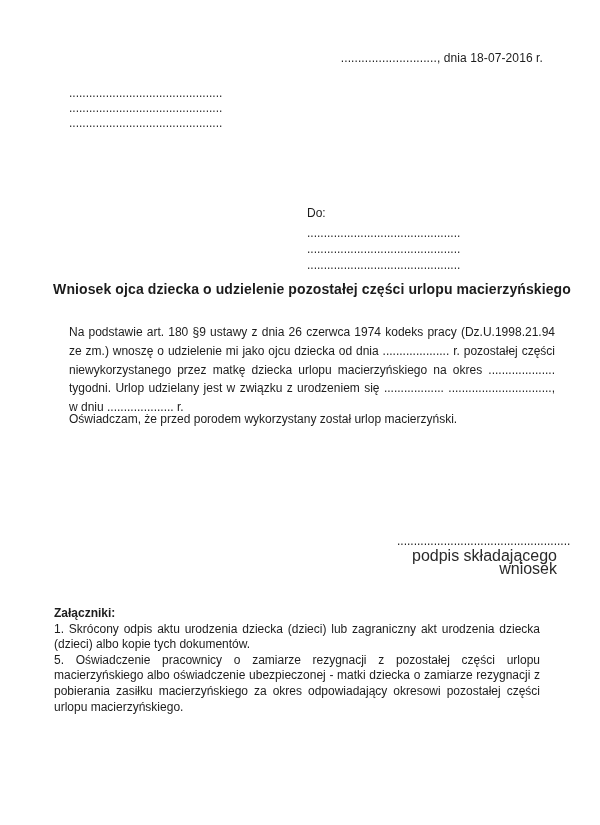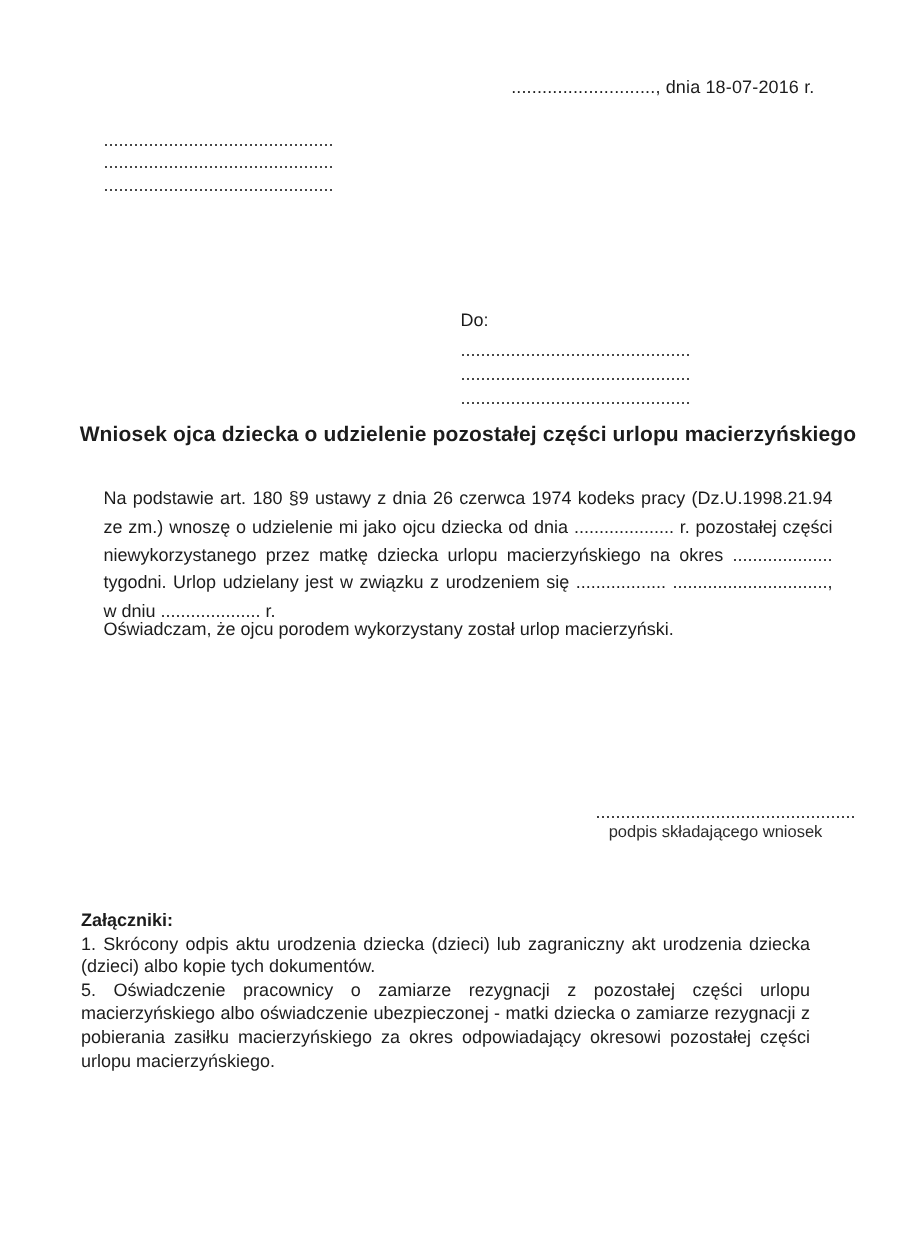--- a/index.html
+++ b/index.html
@@ -75,24 +75,25 @@
     top: 535px;
     left: 385px;
     width: 160px;
     text-align: center;
   }
   .signature-block .signature-line {
     line-height: 13px;
     white-space: nowrap;
   }
   .signature-block .signature-caption {
-    font-size: 11px;
+    font-size: 16px;
     line-height: 13px;
     margin-top: 1px;
     color: #2a2a2a;
+    text-align: right;
   }
 
   .attachments-block {
     top: 606px;
     left: 42px;
     width: 486px;
     line-height: 15.6px;
   }
   .attachments-heading {
     font-weight: bold;
@@ -118,21 +119,21 @@
     <div class="recipient-label">Do:</div>
     <div>..............................................</div>
     <div>..............................................</div>
     <div>..............................................</div>
   </div>
 
   <div class="abs doc-title">Wniosek ojca dziecka o udzielenie pozostałej części urlopu macierzyńskiego</div>
 
   <div class="abs body-paragraph">Na podstawie art. 180 §9 ustawy z dnia 26 czerwca 1974 kodeks pracy (Dz.U.1998.21.94 ze zm.) wnoszę o udzielenie mi jako ojcu dziecka od dnia .................... r. pozostałej części niewykorzystanego przez matkę dziecka urlopu macierzyńskiego na okres .................... tygodni. Urlop udzielany jest w związku z urodzeniem się .................. ..............................., w dniu .................... r.</div>
 
-  <div class="abs declaration">Oświadczam, że ojcu porodem wykorzystany został urlop macierzyński.</div>
+  <div class="abs declaration">Oświadczam, że przed porodem wykorzystany został urlop macierzyński.</div>
 
   <div class="abs signature-block">
     <div class="signature-line">....................................................</div>
     <div class="signature-caption">podpis składającego wniosek</div>
   </div>
 
   <div class="abs attachments-block">
     <div class="attachments-heading">Załączniki:</div>
     <div class="attachment-item">1. Skrócony odpis aktu urodzenia dziecka (dzieci) lub zagraniczny akt urodzenia dziecka (dzieci) albo kopie tych dokumentów.</div>
     <div class="attachment-item">5. Oświadczenie pracownicy o zamiarze rezygnacji z pozostałej części urlopu macierzyńskiego albo oświadczenie ubezpieczonej - matki dziecka o zamiarze rezygnacji z pobierania zasiłku macierzyńskiego za okres odpowiadający okresowi pozostałej części urlopu macierzyńskiego.</div>

